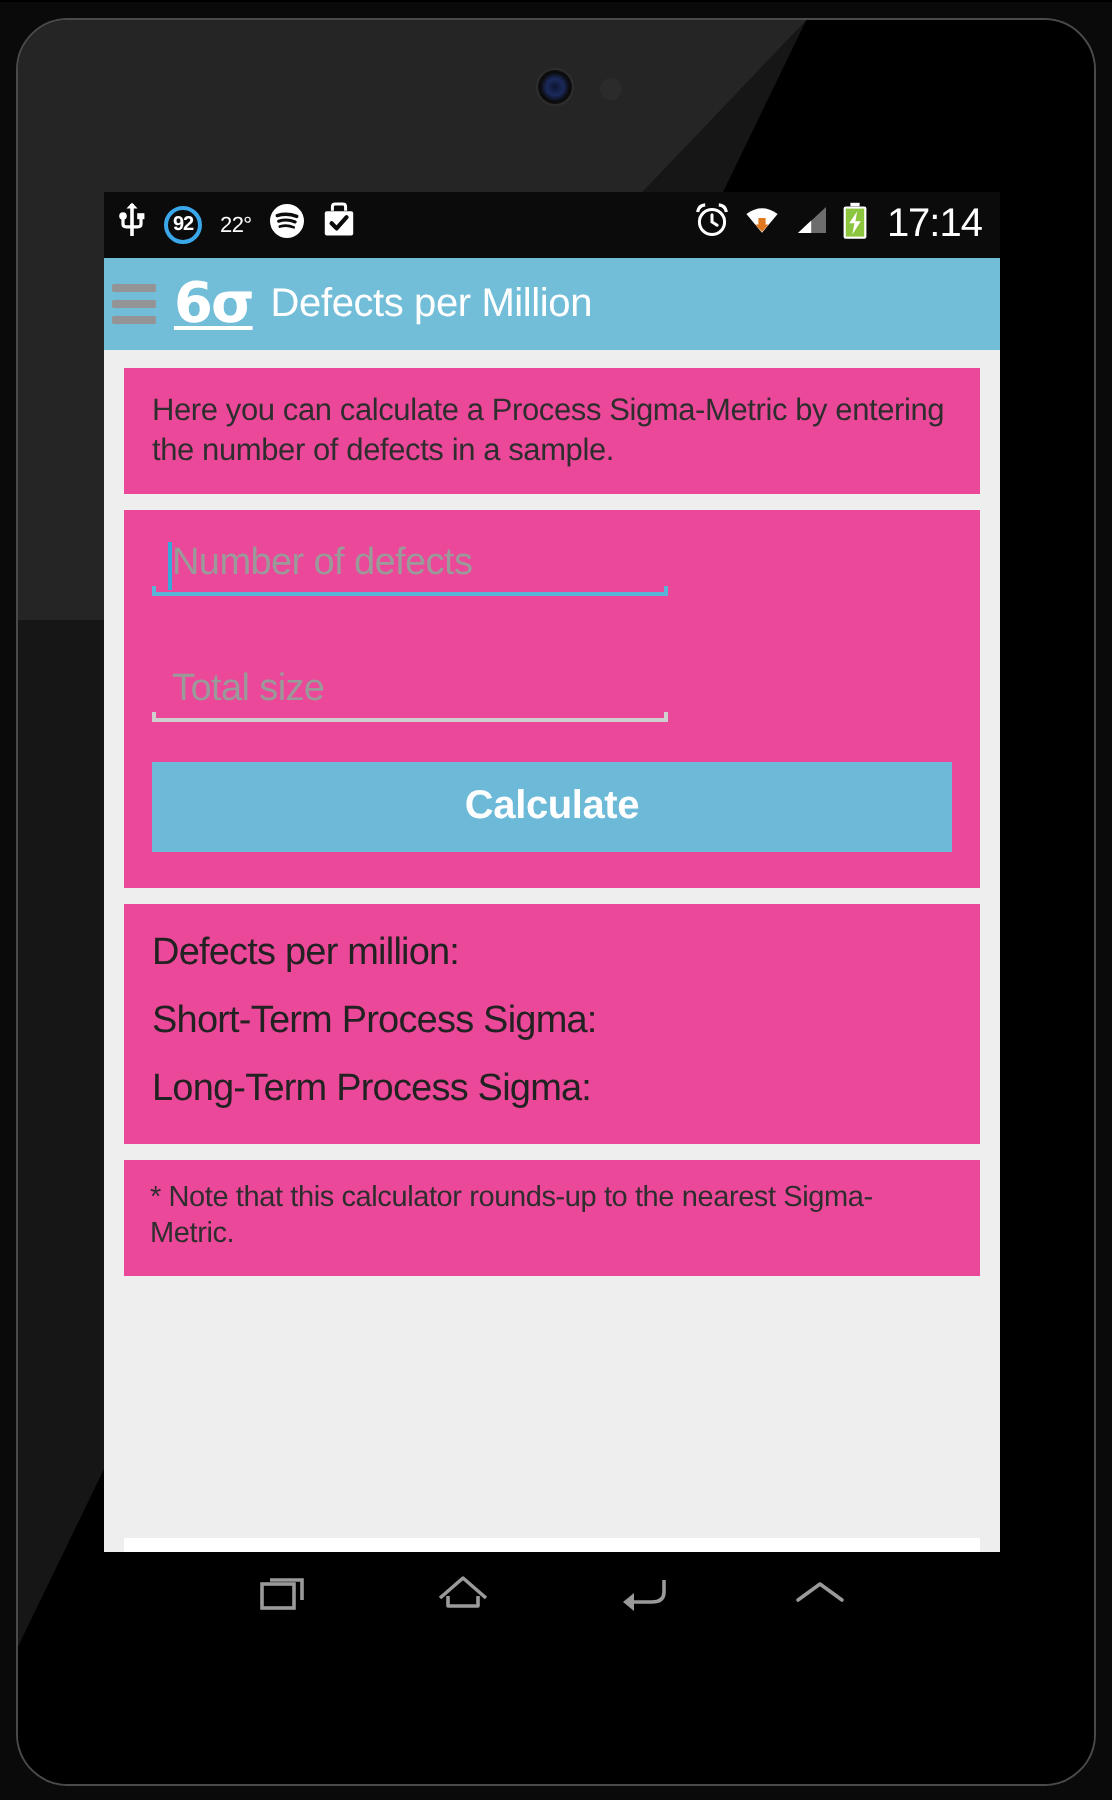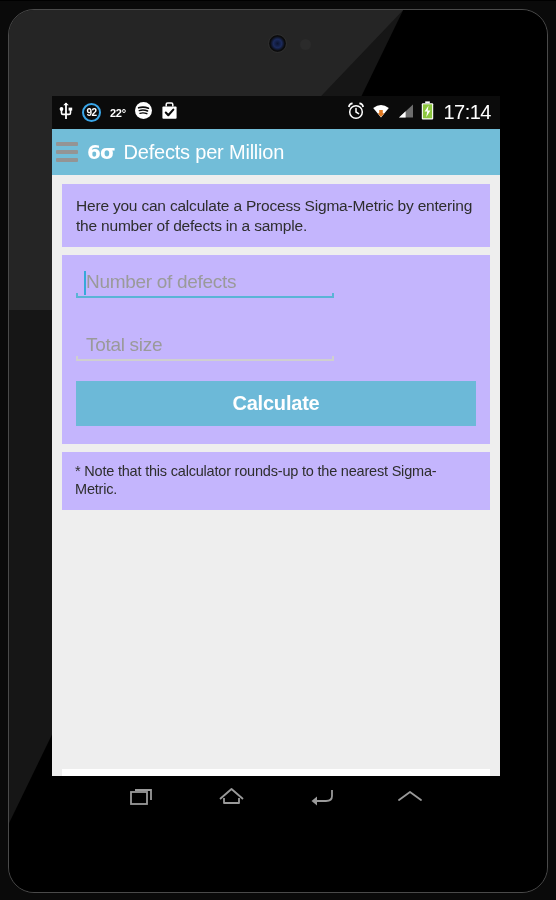--- a/index.html
+++ b/index.html
@@ -94,21 +94,21 @@
     font-size: 10px;
     font-weight: bold;
     display: flex;
     align-items: center;
     justify-content: center;
     letter-spacing: -0.5px;
   }
   .temp-text {
     color: #ffffff;
     font-size: 11px;
-    font-weight: bold;
+    font-weight: normal;
     letter-spacing: -0.3px;
   }
   #clock-text {
     color: #ffffff;
     font-size: 20px;
     letter-spacing: -0.5px;
     margin-left: 2px;
   }
 
   
@@ -128,46 +128,47 @@
     margin-left: 0px;
   }
   #hamburger-icon span {
     display: block;
     height: 4px;
     background: #949494;
     border-radius: 1px;
   }
   #app-logo {
     color: #ffffff;
-    font-size: 20px;
+    font-size: 28px;
     font-weight: bold;
     letter-spacing: -1px;
     margin-right: 9px;
     line-height: 1;
     font-family: "DejaVu Sans", sans-serif;
+    text-decoration: underline;
   }
   #app-title {
     color: #ffffff;
     font-size: 20px;
     font-weight: normal;
     letter-spacing: -0.2px;
   }
 
   
   #content {
     position: relative;
     height: 601px;
     background: #eeeeee;
     padding: 0 10px;
     overflow: hidden;
   }
   #content-inner { padding-top: 9px; }
 
   .card {
-    background: #c4b5fd;
+    background: #ec4899;
     margin-bottom: 8px;
     padding: 12px 14px;
   }
 
   #intro-text {
     font-size: 15.5px;
     color: #2e2e2e;
     line-height: 1.26;
     letter-spacing: -0.2px;
   }
@@ -379,20 +380,34 @@
           </div>
 
           <div class="field-wrap">
             <input class="mat-input" id="total-input" type="text" placeholder="Total size" style="">
             <span class="mat-underline"></span>
           </div>
 
           <button id="calculate-button">Calculate</button>
         </div>
 
+        <div class="card" id="results-card">
+          <div class="result-row">
+            <span>Defects per million:</span>
+            <span class="result-value"></span>
+          </div>
+          <div class="result-row">
+            <span>Short-Term Process Sigma:</span>
+            <span class="result-value"></span>
+          </div>
+          <div class="result-row">
+            <span>Long-Term Process Sigma:</span>
+            <span class="result-value"></span>
+          </div>
+        </div>
 
         <div class="card" id="note-card">
           <div id="note-text">* Note that this calculator rounds-up to the nearest Sigma-Metric.</div>
         </div>
 
       </div>
       <div id="bottom-white-strip"></div>
     </div>
   </div>
 

